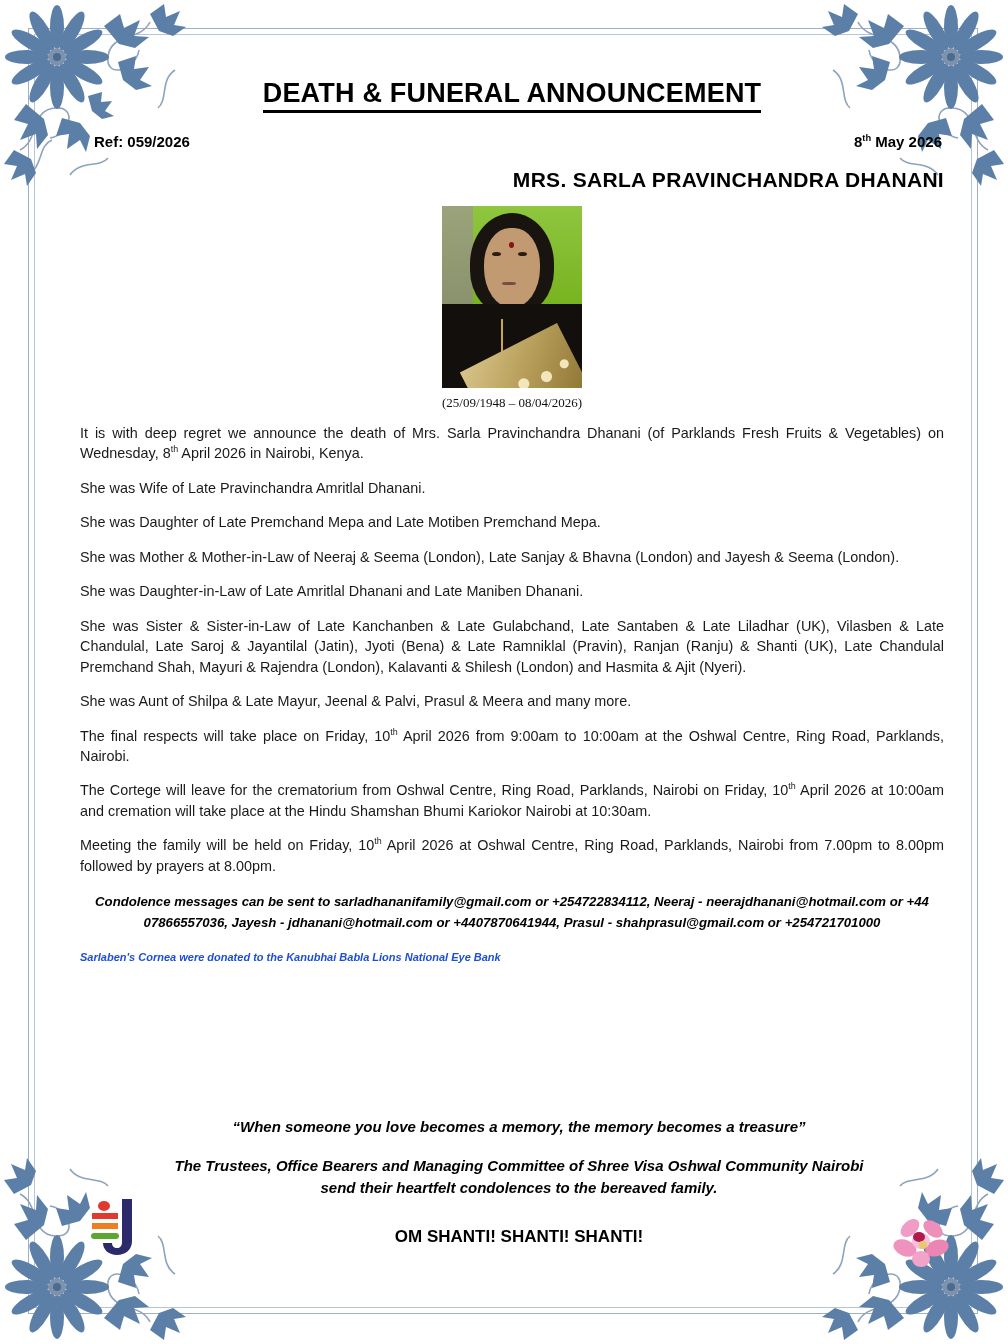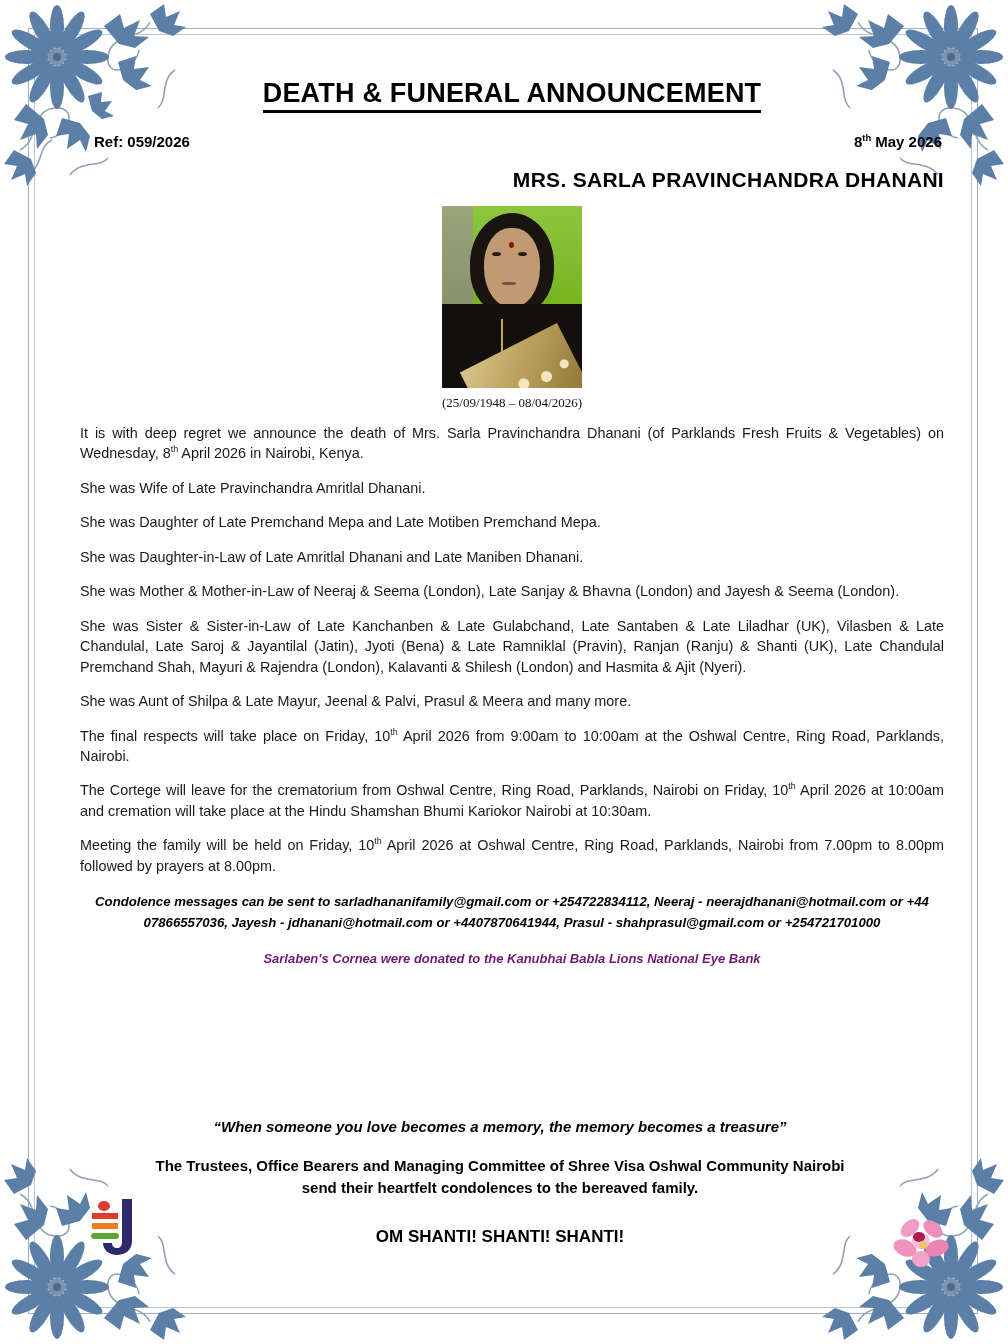--- a/index.html
+++ b/index.html
@@ -215,45 +215,45 @@
     text-align: center;
     font-size: 13.2px;
     font-weight: bold;
     font-style: italic;
     line-height: 1.55;
     color: #000;
     padding: 0 10px;
   }
   .cornea-note {
     margin-top: 18px;
-    text-align: center;
-    font-size: 13px;
+    font-size: 11px;
     font-weight: bold;
     font-style: italic;
-    color: #701a75;
+    color: #1d4ed8;
   }
 
   .footer {
     position: absolute;
-    left: 68px;
+    left: 87px;
     top: 1118px;
     width: 864px;
     text-align: center;
   }
   .quote {
     font-size: 15px;
     font-weight: bold;
     font-style: italic;
     color: #000;
     margin: 0;
   }
   .trustees {
     margin-top: 20px;
     font-size: 15px;
     font-weight: bold;
+    font-style: italic;
     line-height: 1.45;
     color: #000;
   }
   .om-shanti {
     margin-top: 28px;
     font-size: 17px;
     font-weight: bold;
     color: #000;
   }
 
@@ -450,22 +450,22 @@
       </div>
     </div>
 
     <div class="life-dates">(25/09/1948 – 08/04/2026)</div>
 
     <div class="body-text">
       <p><span>It is with deep regret we announce the death of Mrs. Sarla Pravinchandra Dhanani (of Parklands Fresh Fruits &amp; Vegetables) on Wednesday, 8</span><sup>th</sup><span> April 2026 in Nairobi, Kenya.</span></p>
 
       <p>She was Wife of Late Pravinchandra Amritlal Dhanani.</p>
       <p>She was Daughter of Late Premchand Mepa and Late Motiben Premchand Mepa.</p>
+      <p>She was Mother &amp; Mother-in-Law of Neeraj &amp; Seema (London), Late Sanjay &amp; Bhavna (London) and Jayesh &amp; Seema (London).</p>
       <p>She was Daughter-in-Law of Late Amritlal Dhanani and Late Maniben Dhanani.</p>
-      <p>She was Mother &amp; Mother-in-Law of Neeraj &amp; Seema (London), Late Sanjay &amp; Bhavna (London) and Jayesh &amp; Seema (London).</p>
       <p>She was Sister &amp; Sister-in-Law of Late Kanchanben &amp; Late Gulabchand, Late Santaben &amp; Late Liladhar (UK), Vilasben &amp; Late Chandulal, Late Saroj &amp; Jayantilal (Jatin), Jyoti (Bena) &amp; Late Ramniklal (Pravin), Ranjan (Ranju) &amp; Shanti (UK), Late Chandulal Premchand Shah, Mayuri &amp; Rajendra (London), Kalavanti &amp; Shilesh (London) and Hasmita &amp; Ajit (Nyeri).</p>
       <p>She was Aunt of Shilpa &amp; Late Mayur, Jeenal &amp; Palvi, Prasul &amp; Meera and many more.</p>
 
       <p><span>The final respects will take place on Friday, 10</span><sup>th</sup><span> April 2026 from 9:00am to 10:00am at the Oshwal Centre, Ring Road, Parklands, Nairobi.</span></p>
 
       <p><span>The Cortege will leave for the crematorium from Oshwal Centre, Ring Road, Parklands, Nairobi on Friday, 10</span><sup>th</sup><span> April 2026 at 10:00am and cremation will take place at the Hindu Shamshan Bhumi Kariokor Nairobi at 10:30am.</span></p>
 
       <p><span>Meeting the family will be held on Friday, 10</span><sup>th</sup><span> April 2026 at Oshwal Centre, Ring Road, Parklands, Nairobi from 7.00pm to 8.00pm followed by prayers at 8.00pm.</span></p>
     </div>
 

